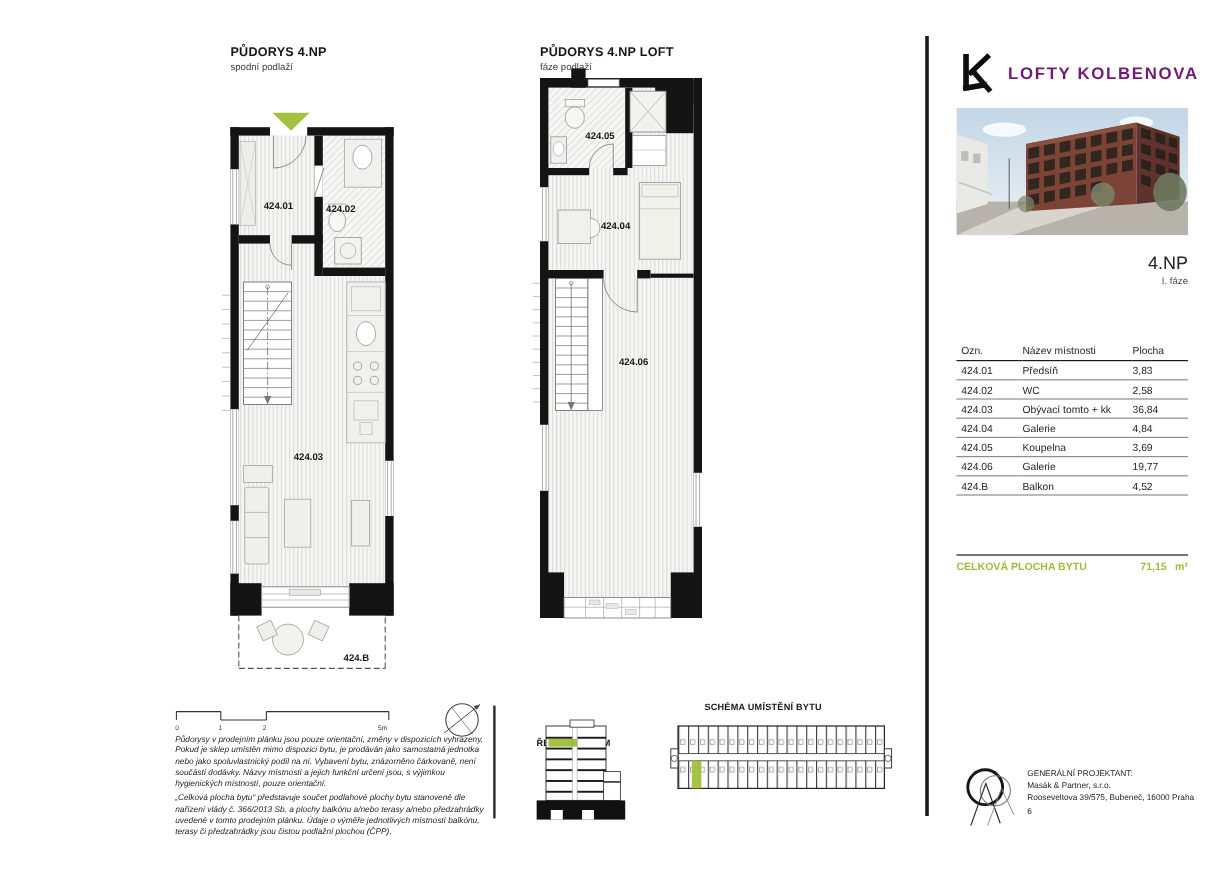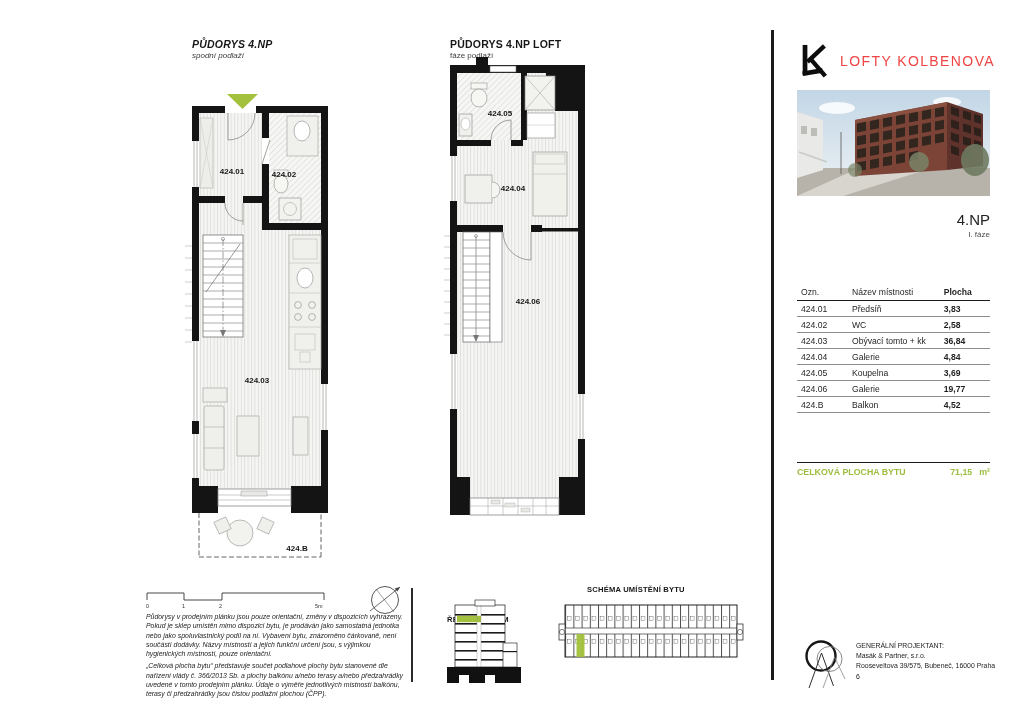--- a/index.html
+++ b/index.html
@@ -6,50 +6,50 @@
   .page{position:relative;width:1024px;height:724px;background:#ffffff;overflow:hidden;
         font-family:"Liberation Sans","DejaVu Sans",sans-serif;color:#1c1c1c;}
   .abs{position:absolute;}
   .plan-title{font-size:10.5px;font-weight:bold;letter-spacing:.2px;color:#161616;}
   .plan-sub{font-size:8px;color:#3c3c3c;margin-top:1px;}
   svg text{font-family:"Liberation Sans","DejaVu Sans",sans-serif;}
   .room-label{font-size:8px;font-weight:bold;fill:#161616;}
   
   .divider-v{width:2.5px;background:#1a1a1a;}
   .brand-row{display:flex;align-items:center;gap:9px;}
-  .brand-name{font-size:14px;font-weight:normal;letter-spacing:1.4px;color:#ef4444;}
+  .brand-name{font-size:14px;font-weight:bold;letter-spacing:1.4px;color:#701a75;}
   .unit-block{text-align:right;}
   .unit-title{font-size:22px;font-weight:500;color:#222;letter-spacing:.2px;white-space:nowrap;}
   .unit-title .uid{color:#a3c13c;font-weight:bold;}
   .unit-floor{font-size:15px;color:#222;margin-top:3px;}
   .unit-phase{font-size:8px;color:#4a4a4a;margin-top:2px;}
   table.rooms{border-collapse:collapse;width:193px;font-size:8.6px;color:#1f1f1f;}
   table.rooms th{font-weight:normal;text-align:left;border-bottom:1.4px solid #1a1a1a;
                  padding:0 0 3px 0;height:11px;}
   table.rooms td{border-bottom:0.8px solid #8d8d8d;padding:2.6px 0 2.4px 0;}
   table.rooms .c1{width:52px;padding-left:4px;}
   table.rooms .c2{width:94px;}
-  table.rooms .c3{width:47px;font-weight:bold;}
+  table.rooms .c3{width:47px;}
   .total-row{width:193px;border-top:1.4px solid #1a1a1a;padding-top:4px;display:flex;
              align-items:baseline;font-size:8.8px;font-weight:bold;color:#9cbd3f;}
   .total-row .sp{flex:1;}
   .total-row .tval{margin-right:7px;}
   .proj-text{font-size:6.9px;line-height:10.2px;color:#1c1c1c;}
   
   .disclaimer{font-size:6.9px;line-height:9.3px;font-style:italic;color:#222;width:262px;}
   .disclaimer p{margin:0 0 3px 0;}
   .vline{width:1.6px;background:#2a2a2a;}
   .sec-title{font-size:7.6px;font-weight:bold;color:#161616;letter-spacing:.2px;}
 </style>
 </head>
 <body>
 
 <div class="page">
 
-  <div class="abs" style="left:192px;top:38px;font-style:italic;">
+  <div class="abs" style="left:192px;top:38px;">
     <div class="plan-title">PŮDORYS 4.NP</div>
     <div class="plan-sub">spodní podlaží</div>
   </div>
 
   <svg class="abs" style="left:183px;top:86px;" width="150" height="487" viewBox="0 0 150 487">
     <defs>
       <pattern id="p1v" width="3.4" height="10" patternUnits="userSpaceOnUse">
         <rect width="3.4" height="10" fill="#f5f5f3"></rect>
         <line x1="0.5" y1="0" x2="0.5" y2="10" stroke="#d9d9d5" stroke-width="0.8"></line>
       </pattern>

